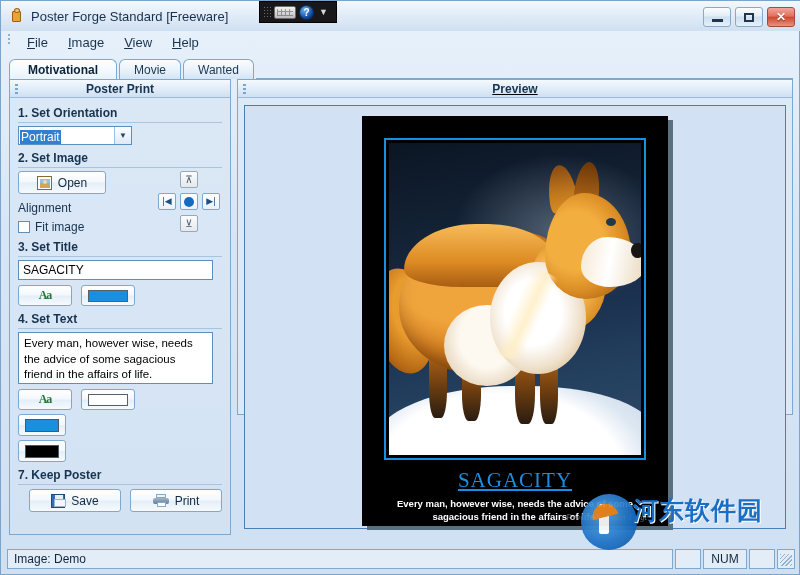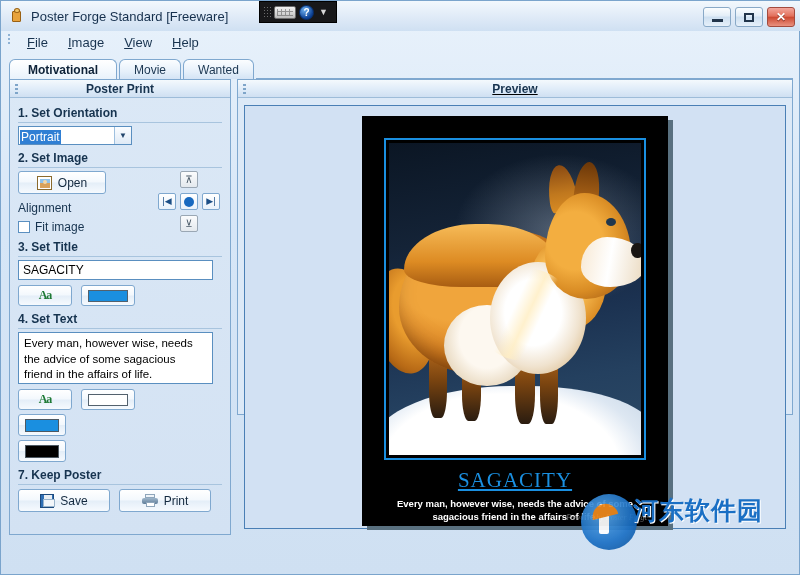--- a/index.html
+++ b/index.html
@@ -251,21 +251,21 @@
     font-size:12px; font-weight:bold; color:#1e7a35;
     font-family:"Liberation Serif", serif; letter-spacing:-1px;
   }
   .btn-color { width:54px; height:21px; padding:0; }
   .swatch { width:40px; height:12px; border:1px solid #53616d; }
 
   .color-single { margin-top:4px; }
   .btn-color-big { width:48px; height:22px; padding:0; }
   .swatch-big { width:34px; height:13px; border:1px solid #4c5862; }
 
-  #keep-row { display:flex; gap:9px; margin-top:4px; }
+  #keep-row { display:flex; gap:9px; margin-top:4px;justify-content:flex-end; }
   .btn-keep { width:92px; height:23px; }
   .save-ico {
     width:14px; height:14px; background:#2f6fb5; border:1px solid #1d4a7d;
     position:relative; flex:0 0 auto;
   }
   .save-ico::before{
     content:""; position:absolute; left:3px; top:0; width:8px; height:5px; background:#e9eef3;
   }
   .save-ico::after{
     content:""; position:absolute; left:2px; bottom:0; width:10px; height:6px;
@@ -660,19 +660,26 @@
         </div>
 
         <div id="poster-title">SAGACITY</div>
         <div id="poster-text">Every man, however wise, needs the advice of some sagacious friend in the affairs of life.</div>
         <div id="poster-powered">Powered by Poster Forge</div>
       </div>
 
     </div>
   </div>
 
+  <div id="statusbar">
+    <div class="sb-cell" id="sb-main">Image: Demo</div>
+    <div class="sb-cell sb-small"></div>
+    <div class="sb-cell sb-num">NUM</div>
+    <div class="sb-cell sb-small"></div>
+    <div id="sb-grip"></div>
+  </div>
 
   <div id="watermark">
     <div id="wm-logo"></div>
     <div id="wm-cn">河东软件园</div>
   </div>
 
 </div>
 
 </body></html>

